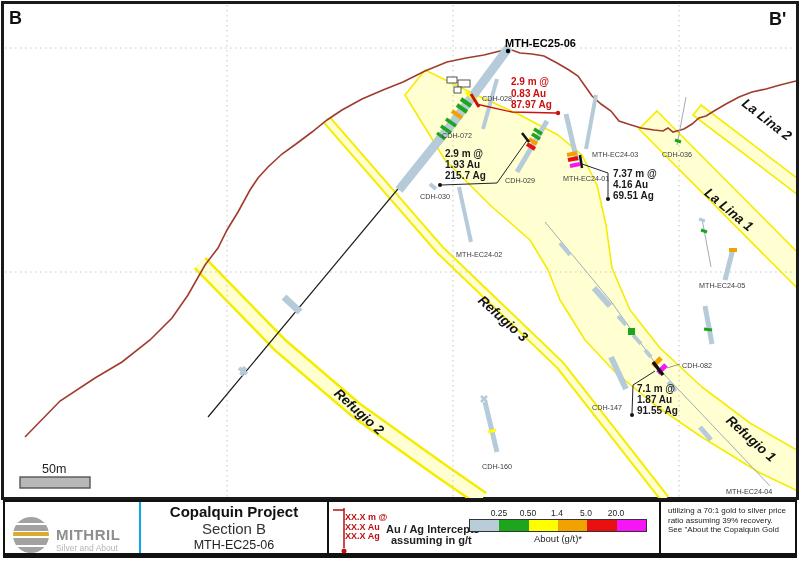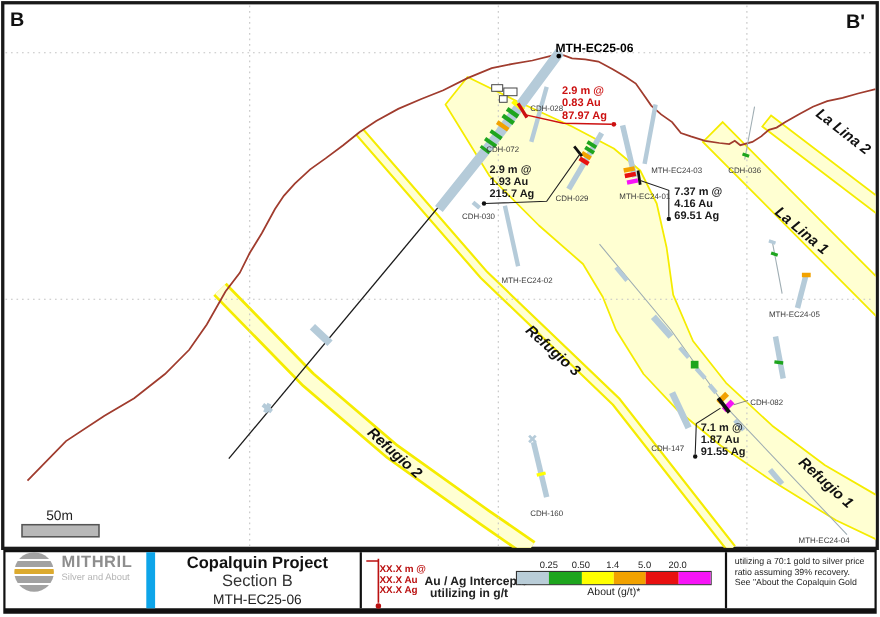--- a/index.html
+++ b/index.html
@@ -12,21 +12,21 @@
   .ann.red{fill:#cc1111;}
   .corner{font-size:18px;font-weight:bold;fill:#111;}
   .featured{font-size:11px;font-weight:bold;fill:#000;}
   .scalebar-lbl{font-size:12.5px;fill:#222;}
 
   
   .footer{position:absolute;left:3px;top:500px;width:794px;height:58px;
           border:2px solid #111;border-bottom-width:5px;box-sizing:border-box;
           display:flex;background:#fff;}
   .fbox{box-sizing:border-box;height:100%;}
-  .logo-box{width:136px;border-right:8px solid #0ea5e9;display:flex;align-items:flex-start;
+  .logo-box{width:136px;border-right:2px solid #0ea5e9;display:flex;align-items:flex-end;
             padding-left:8px;gap:7px;}
   .logo-circle{width:36px;height:36px;border-radius:50%;flex:0 0 auto;
      background:linear-gradient(to bottom,#a2a2a2 0 16%,#fff 16% 21%,#a2a2a2 21% 38%,
        #fff 38% 43%,#dcaa2e 43% 54%,#fff 54% 59%,#a2a2a2 59% 78%,#fff 78% 83%,#a2a2a2 83% 100%);}
   .brand{font-size:15px;font-weight:bold;color:#8e8e8e;letter-spacing:.5px;}
   .tagline{font-size:8.5px;color:#b4b4b4;}
   .title-box{width:188px;border-right:2px solid #111;display:flex;flex-direction:column;
              align-items:center;justify-content:center;line-height:1.15;}
   .proj{font-size:15px;font-weight:bold;color:#111;}
   .sect{font-size:15px;color:#333;}
@@ -265,21 +265,21 @@
       <path d="M3,3 L14,3 M14,1 L14,41" stroke="#bb1111" stroke-width="1.5" fill="none"></path>
       <circle cx="14" cy="44" r="2.5" fill="#bb1111"></circle>
     </svg>
     <div class="red-sample">
       <div>XX.X m @</div>
       <div>XX.X Au</div>
       <div>XX.X Ag</div>
     </div>
     <div class="key-desc">
       <div>Au / Ag Intercepts</div>
-      <div class="l2">utilizing in g/t</div>
+      <div class="l2">assuming in g/t</div>
     </div>
     <div class="scale">
       <div class="ticks">
         <span style="left:30px">0.25</span>
         <span style="left:59px">0.50</span>
         <span style="left:88px">1.4</span>
         <span style="left:117px">5.0</span>
         <span style="left:147px">20.0</span>
       </div>
       <div class="bar">

